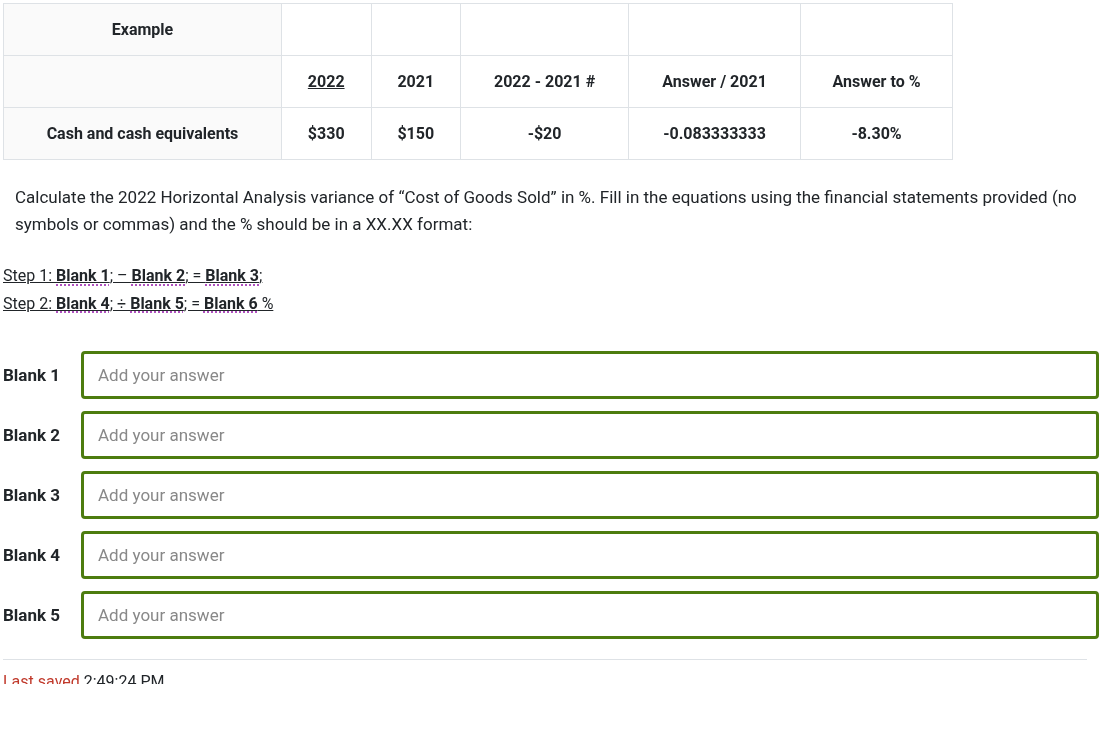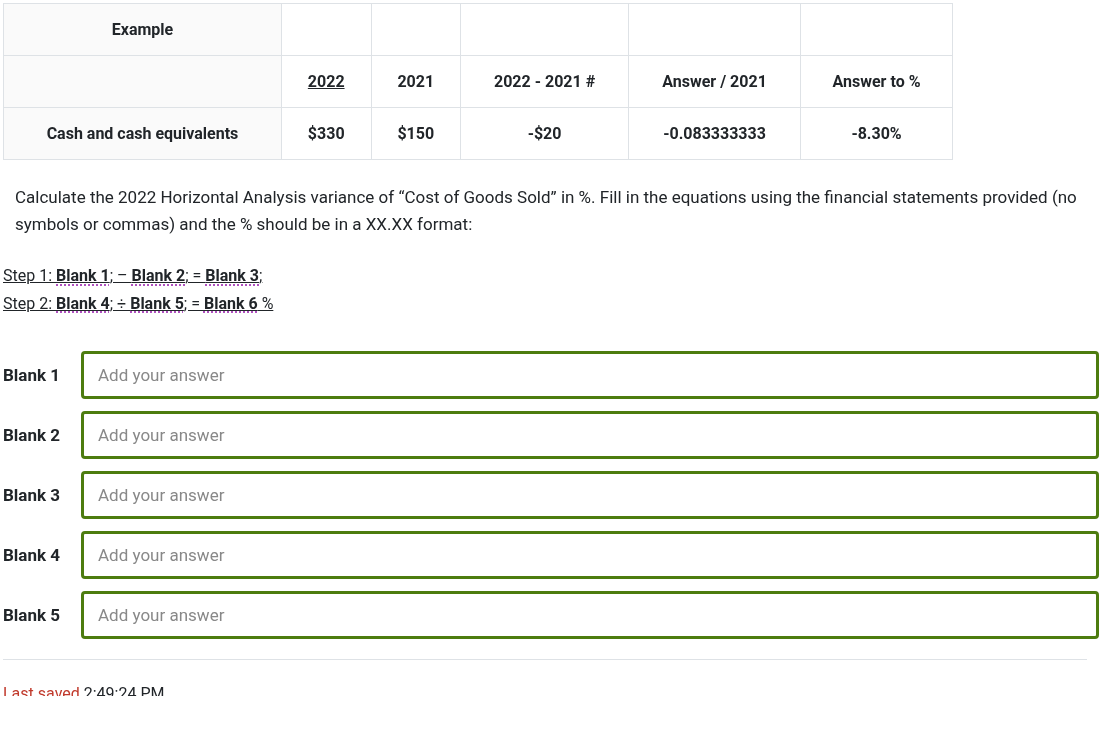--- a/index.html
+++ b/index.html
@@ -75,21 +75,21 @@
       font-family: inherit;
     }
     .answer-input::placeholder { color: #888; }
     .footer-divider {
       border: 0;
       border-top: 1px solid #dee2e6;
       margin-top: 20px;
       width: 1084px;
     }
     .saved-line {
-      margin-top: 24px;
+      margin-top: 12px;
       font-size: 16px;
       overflow: hidden;
       height: 12px;
     }
     .saved-label { color: #c0392b; }
   </style>
 </head>
 <body>
 
 <table>

